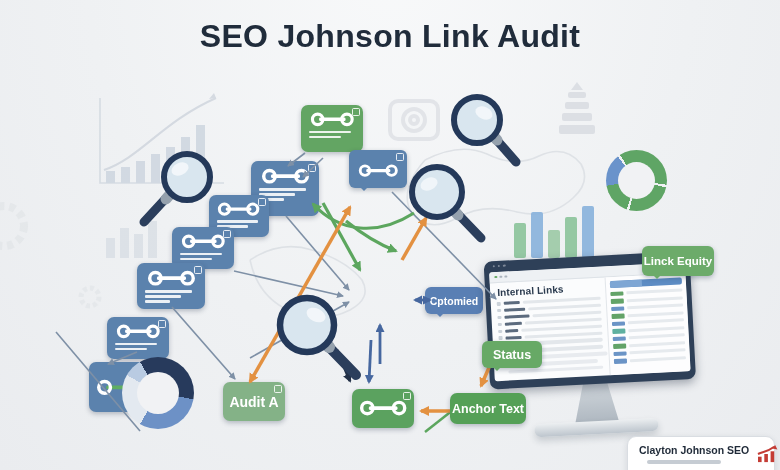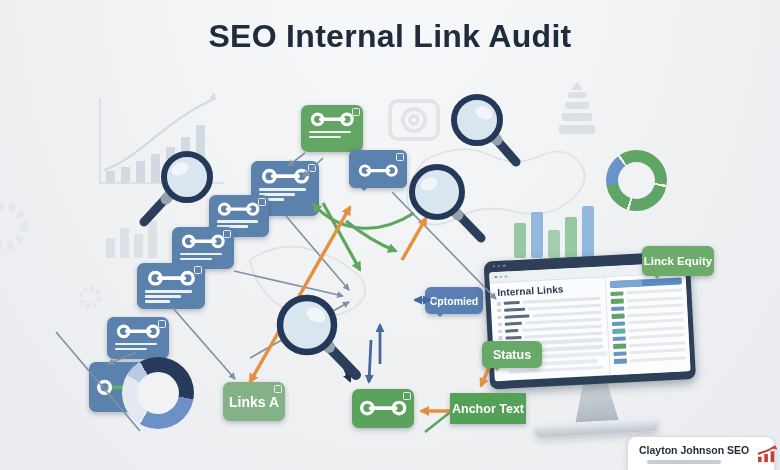--- a/index.html
+++ b/index.html
@@ -151,21 +151,21 @@
 
     <g opacity="0.9">
       <rect x="514" y="223" width="12" height="35" rx="2" fill="#8cc49b"></rect>
       <rect x="531" y="212" width="12" height="46" rx="2" fill="#88b2dc"></rect>
       <rect x="548" y="230" width="12" height="28" rx="2" fill="#9ccaa6"></rect>
       <rect x="565" y="217" width="12" height="41" rx="2" fill="#8cc49b"></rect>
       <rect x="582" y="206" width="12" height="52" rx="2" fill="#88b2dc"></rect>
     </g>
   </svg>
 
-  <div class="title">SEO Internal Link Audit</div>
+  <div class="title">SEO Johnson Link Audit</div>
 
   <div class="donut donut-tr"></div>
 
   <div class="card blue" style="left:251px;top:161px;width:68px;height:55px">
     <span class="notch"></span>
     <span class="link-ic">
         <svg viewBox="0 0 64 24">
           <rect x="13" y="9.5" width="38" height="5" rx="2" fill="#ffffff"></rect>
           <circle cx="11" cy="12" r="7.5" fill="none" stroke="#ffffff" stroke-width="4.5"></circle>
           <circle cx="53" cy="12" r="7.5" fill="none" stroke="#ffffff" stroke-width="4.5"></circle>
@@ -267,38 +267,38 @@
         <svg viewBox="0 0 64 24">
           <rect x="13" y="9.5" width="38" height="5" rx="2" fill="#ffffff"></rect>
           <circle cx="11" cy="12" r="7.5" fill="none" stroke="#ffffff" stroke-width="4.5"></circle>
           <circle cx="53" cy="12" r="7.5" fill="none" stroke="#ffffff" stroke-width="4.5"></circle>
         </svg>
       </span>
   </div>
 
   <div class="chip" style="left:223px;top:382px;width:62px;height:39px;background:#84b287;font-size:14px">
     <span class="notch"></span>
-    <span>Links A</span>
+    <span>Audit A</span>
   </div>
   <div class="card greenB center-ic" style="left:352px;top:389px;width:62px;height:39px">
     <span class="notch"></span>
     <span class="link-ic">
         <svg viewBox="0 0 64 24">
           <rect x="13" y="9.5" width="38" height="5" rx="2" fill="#ffffff"></rect>
           <circle cx="11" cy="12" r="7.5" fill="none" stroke="#ffffff" stroke-width="4.5"></circle>
           <circle cx="53" cy="12" r="7.5" fill="none" stroke="#ffffff" stroke-width="4.5"></circle>
         </svg>
       </span>
   </div>
 
   <div class="bubble opt" style="left:425px;top:287px;width:58px;height:27px;font-size:10.5px">
     <span>Cptomied</span>
   </div>
 
-  <div class="chip" style="left:450px;top:393px;width:76px;height:31px;background:#55a057;font-size:12.5px;border-radius:1px;z-index:7">
+  <div class="chip" style="left:450px;top:393px;width:76px;height:31px;background:#55a057;font-size:12.5px;border-radius:7px;z-index:7">
     <span>Anchor Text</span>
   </div>
 
   <div class="monitor-wrap">
     <div class="stand"></div>
     <div class="base"></div>
     <div class="bezel">
       <div class="bezel-dots">
           <i></i>
           <i></i>

